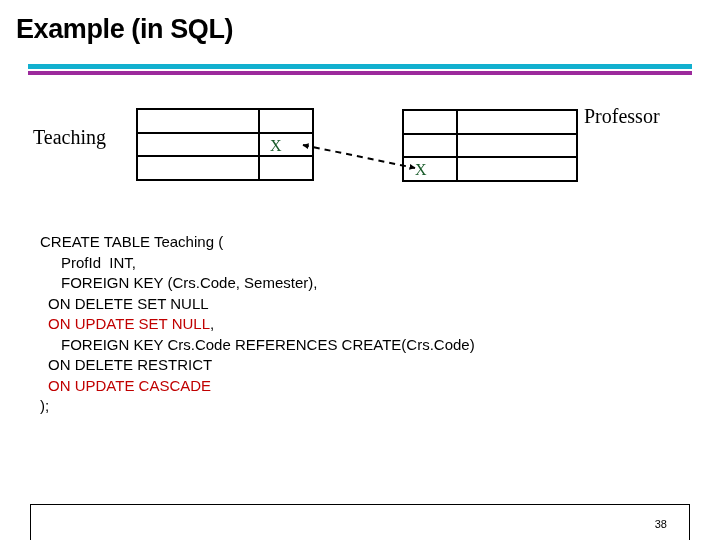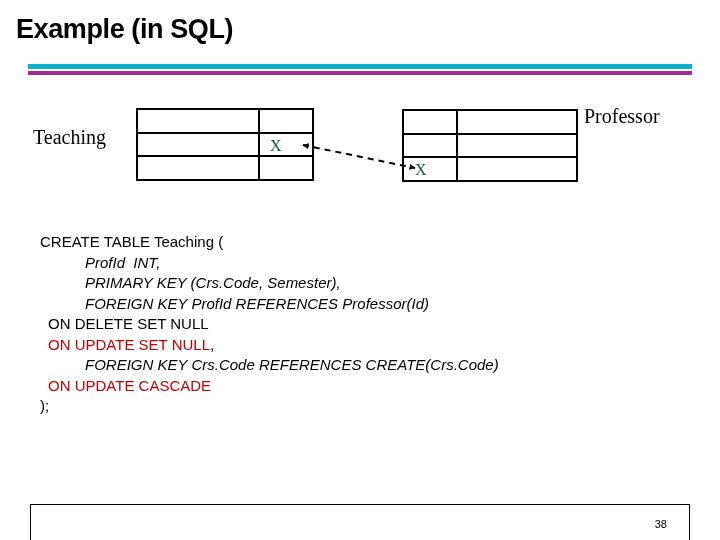--- a/index.html
+++ b/index.html
@@ -128,21 +128,21 @@
     font-family: "Liberation Sans", sans-serif;
     font-size: 15px;
     line-height: 20.5px;
     color: #000000;
   }
   .sql-line {
     white-space: pre;
     height: 20.5px;
   }
   .ind-0 { padding-left: 40px; }
-  .ind-1 { padding-left: 85px; font-style: italic; }
+  .ind-1 { padding-left: 61px; }
   .ind-2 { padding-left: 48px; }
   .sql-red { color: #c00000; }
   .sql-black { color: #000000; margin-top: 36px; }
 
   
   #footer-box {
     position: absolute;
     left: 30px;
     top: 504px;
     width: 660px;
@@ -217,24 +217,24 @@
     <marker id="ah-start" markerWidth="7" markerHeight="7" refX="5.5" refY="3" orient="auto-start-reverse" markerUnits="userSpaceOnUse">
       <path d="M0,0 L6,3 L0,6 z" fill="#000000"></path>
     </marker>
   </defs>
   <line x1="303" y1="145" x2="415" y2="168" stroke="#000000" stroke-width="2" stroke-dasharray="6,5" marker-start="url(#ah-start)" marker-end="url(#ah-end)"></line>
 </svg>
 
 <div id="sql-block">
     <div class="sql-line ind-0"><span class="sql-black">CREATE TABLE Teaching (</span></div>
     <div class="sql-line ind-1"><span class="sql-black">ProfId  INT,</span></div>
-    <div class="sql-line ind-1"><span class="sql-black">PRIMARY KEY (Crs.Code, Semester),</span></div>
-    <div class="sql-line ind-1"><span class="sql-black">FOREIGN KEY ProfId REFERENCES Professor(Id)</span></div>
+    <div class="sql-line ind-1"><span class="sql-black">FOREIGN KEY (Crs.Code, Semester),</span></div>
     <div class="sql-line ind-2"><span class="sql-black">ON DELETE SET NULL</span></div>
     <div class="sql-line ind-2"><span class="sql-red" style="color: rgb(192, 0, 0);">ON UPDATE SET NULL</span><span class="sql-black">,</span></div>
     <div class="sql-line ind-1"><span class="sql-black">FOREIGN KEY Crs.Code REFERENCES CREATE(Crs.Code)</span></div>
+    <div class="sql-line ind-2"><span class="sql-black">ON DELETE RESTRICT</span></div>
     <div class="sql-line ind-2"><span class="sql-red" style="color: rgb(192, 0, 0); margin-top: 8px;">ON UPDATE CASCADE</span></div>
     <div class="sql-line ind-0"><span class="sql-black">);</span></div>
   </div>
 
 <div id="footer-box">
   <span id="page-number">38</span>
 </div>
 
 </body></html>

